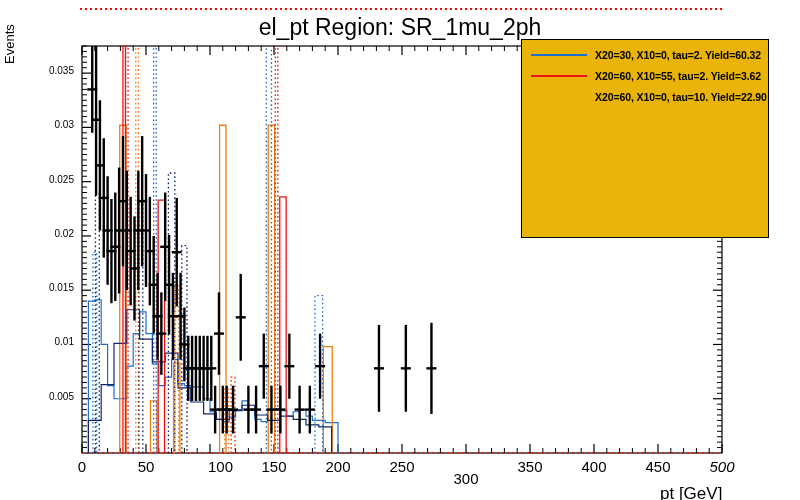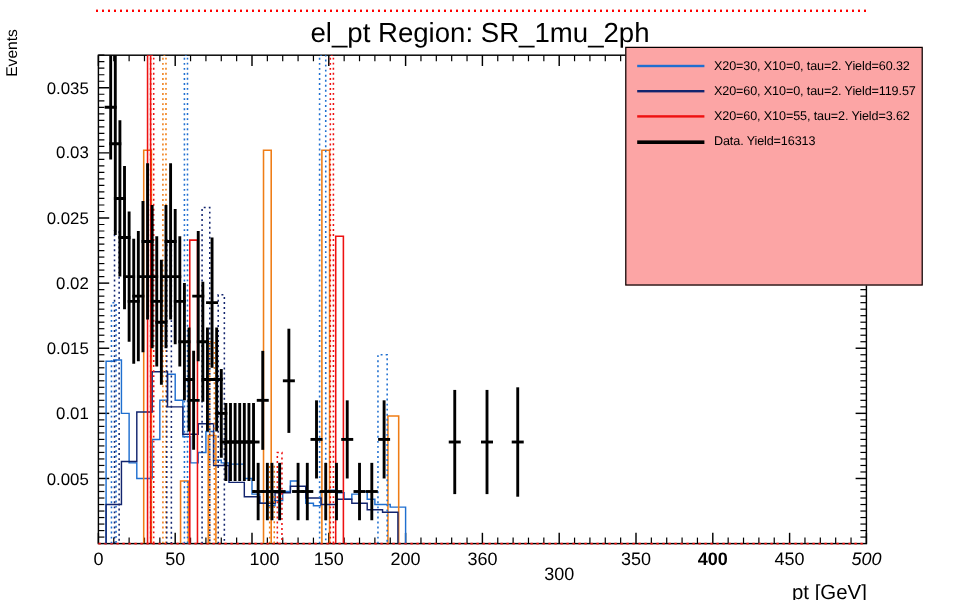--- a/index.html
+++ b/index.html
@@ -7,28 +7,28 @@
        font-family:"Liberation Sans",sans-serif;color:#000;}
   #canvas{position:absolute;left:0;top:6px;width:800px;height:500px;}
   .topline{position:absolute;left:80px;top:2px;width:642px;height:2px;
            background-image:repeating-linear-gradient(to right,#ff0000 0px,#ff0000 2px,transparent 2px,transparent 5px);}
   #title{position:absolute;left:0;top:8px;width:800px;text-align:center;
          font-size:23px;letter-spacing:0px;}
   #ylabel{position:absolute;left:2px;top:58px;font-size:13px;
           transform:rotate(-90deg);transform-origin:left top;
           white-space:nowrap;}
   #xlabel{position:absolute;left:660px;top:478px;font-size:17px;}
-  .ytick{position:absolute;right:0;font-size:14px;text-align:right;
+  .ytick{position:absolute;right:0;font-size:10px;text-align:right;
          width:48px;transform:translateY(-8px);}
   .ytickwrap{position:absolute;left:26px;width:48px;}
   .xtick{position:absolute;font-size:15px;text-align:center;width:46px;
          transform:translateX(-23px);top:452px;}
   #legend{position:absolute;left:521px;top:33px;width:248px;height:199px;
-          background:#fca5a5;border:1px solid #000;box-sizing:border-box;
-          padding:4px 0 12px 0;}
+          background:#eab308;border:1px solid #000;box-sizing:border-box;
+          padding:4px 0 12px 0;font-weight:bold;}
   .legrow{display:flex;align-items:center;height:21px;padding-left:9px;}
   .legkey{width:56px;height:0;flex:0 0 56px;margin-right:8px;position:relative;}
   .legkey i{position:absolute;left:0;top:-1px;width:56px;height:2px;display:block;}
   .legtxt{font-size:10.5px;white-space:nowrap;letter-spacing:-0.1px;}
 </style>
 </head>
 <body>
 
 <div id="canvas">
 
@@ -61,24 +61,24 @@
       <div class="ytickwrap" style="top: 67.1333px;">
         <div class="ytick">0.035</div>
       </div>
     </div>
   <div id="xtick-labels">
       <div class="xtick" style="left: 82px;">0</div>
       <div class="xtick" style="left: 146px;">50</div>
       <div class="xtick" style="left: 210px; text-align: right;">100</div>
       <div class="xtick" style="left: 274px;">150</div>
       <div class="xtick" style="left: 338px;">200</div>
-      <div class="xtick" style="left: 402px;">360</div>
+      <div class="xtick" style="left: 402px;">250</div>
       <div class="xtick" style="left: 466px; margin-top: 12px;">300</div>
       <div class="xtick" style="left: 530px;">350</div>
-      <div class="xtick" style="left: 594px; font-weight: bold;">400</div>
+      <div class="xtick" style="left: 594px;">400</div>
       <div class="xtick" style="left: 658px;">450</div>
       <div class="xtick" style="left: 722px; font-style: italic;">500</div>
     </div>
 
   <svg id="plot" width="800" height="500" style="position:absolute;left:0;top:0;">
       <rect x="82" y="40" width="640" height="407" fill="none" stroke="#000" stroke-width="1.2"></rect>
       <line x1="82" y1="447" x2="82" y2="438" stroke="#000" stroke-width="1.2"></line>
       <line x1="82" y1="40" x2="82" y2="49" stroke="#000" stroke-width="1.2"></line>
       <line x1="146" y1="447" x2="146" y2="438" stroke="#000" stroke-width="1.2"></line>
       <line x1="146" y1="40" x2="146" y2="49" stroke="#000" stroke-width="1.2"></line>
@@ -481,31 +481,25 @@
 
   <div id="legend">
       <div class="legrow">
         <span class="legkey">
           <i style="height: 2px; background: rgb(31, 111, 208);"></i>
         </span>
         <span class="legtxt">X20=30, X10=0, tau=2. Yield=60.32</span>
       </div>
       <div class="legrow">
         <span class="legkey">
-          <i style="height: 2px; background: rgb(18, 36, 110);"></i>
-        </span>
-        <span class="legtxt">X20=60, X10=0, tau=2. Yield=119.57</span>
-      </div>
-      <div class="legrow">
-        <span class="legkey">
           <i style="height: 2px; background: rgb(238, 17, 17);"></i>
         </span>
         <span class="legtxt">X20=60, X10=55, tau=2. Yield=3.62</span>
       </div>
       <div class="legrow">
         <span class="legkey">
-          <i style="height: 3px; background: rgb(0, 0, 0);"></i>
+          <i style="height: 2px;"></i>
         </span>
-        <span class="legtxt">Data. Yield=16313</span>
+        <span class="legtxt">X20=60, X10=0, tau=10. Yield=22.90</span>
       </div>
     </div>
 
 </div>
 
 </body></html>

